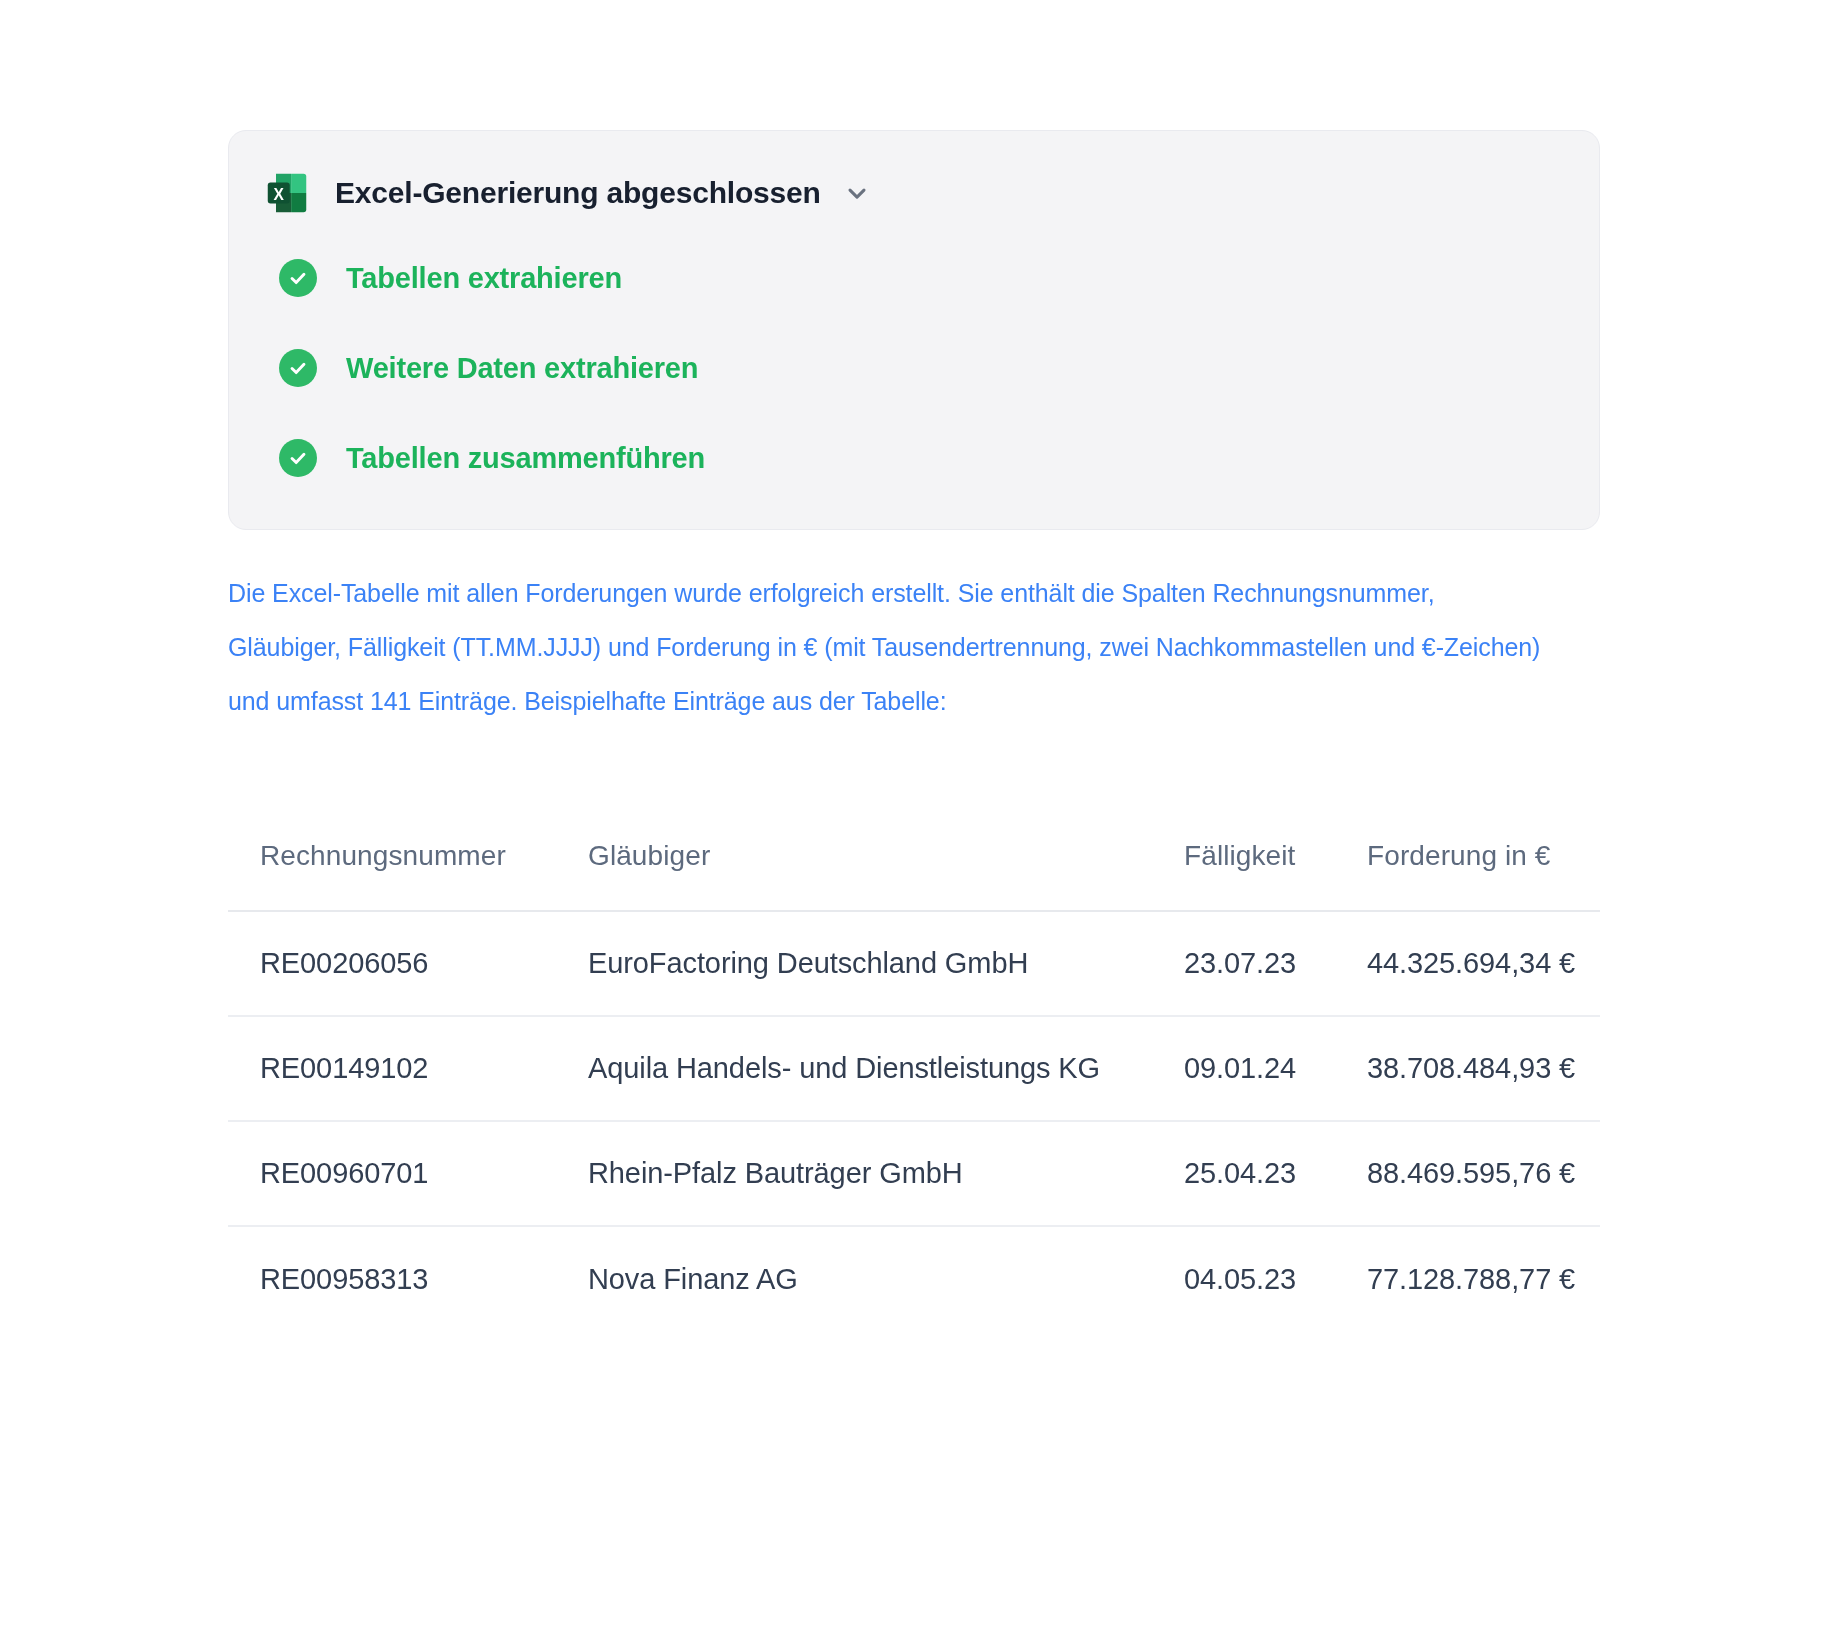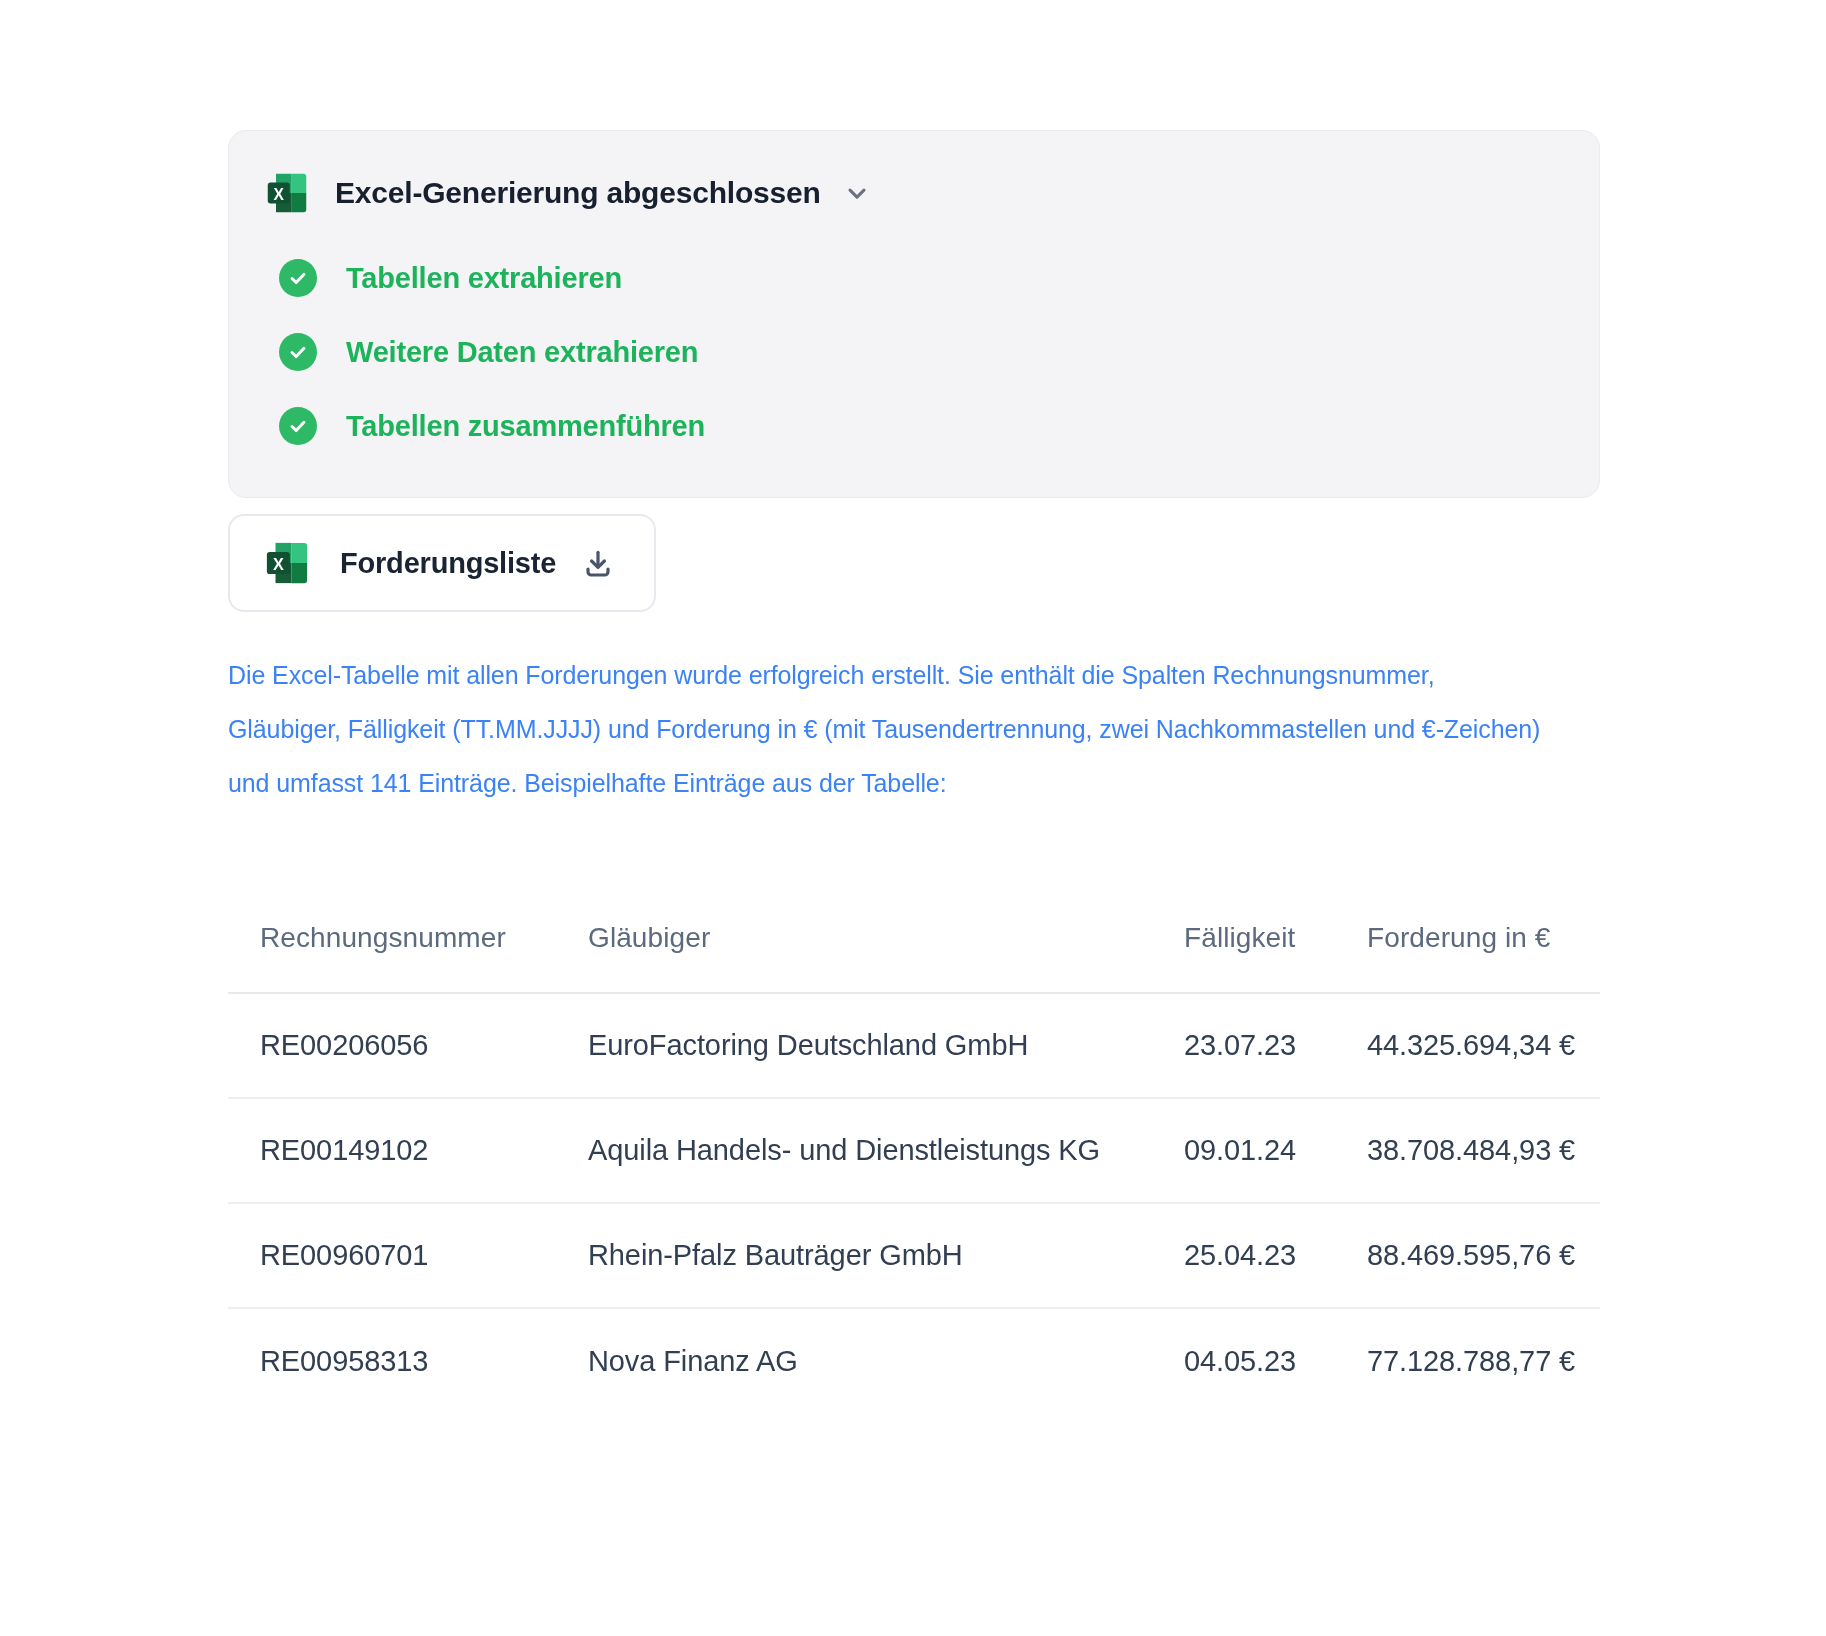--- a/index.html
+++ b/index.html
@@ -7,21 +7,21 @@
     font-family:"Liberation Sans","DejaVu Sans",sans-serif; overflow:hidden; }
   .content { position:absolute; left:228px; top:130px; width:1372px; }
 
   
   .status-card { background:#f4f4f6; border:1px solid #e9eaef; border-radius:18px;
     padding:40px 36px 52px 36px; }
   .status-head { display:flex; align-items:center; }
   .excel-icon { width:44px; height:44px; flex:0 0 auto; }
   .status-title { font-size:30px; font-weight:700; color:#18202f; margin-left:26px; letter-spacing:-0.2px; }
   .chevron { margin-left:22px; display:flex; align-items:center; }
-  .steps { margin-top:44px; margin-left:14px; display:flex; flex-direction:column; gap:36px; }
+  .steps { margin-top:44px; margin-left:14px; display:flex; flex-direction:column; gap:52px; }
   .step { display:flex; align-items:center; }
   .step-circle { width:38px; height:38px; border-radius:50%; background:#2eb967;
     display:flex; align-items:center; justify-content:center; flex:0 0 auto; }
   .step-label { margin-left:29px; font-size:29px; font-weight:700; color:#1cb35b; letter-spacing:-0.2px; }
 
   
   .file-heading { margin-top:42px; font-size:29px; font-weight:700; color:#46526a; letter-spacing:-0.2px; }
   .file-card { margin-top:16px; display:inline-flex; align-items:center; background:#ffffff;
     border:2px solid #e7e9ee; border-radius:16px; padding:24px 40px 24px 34px; }
   .file-card .excel-icon { width:46px; height:46px; }
@@ -99,33 +99,20 @@
             <path d="M5.5 12.5 L10 17 L18.5 8" stroke="#ffffff" stroke-width="3.2" stroke-linecap="round" stroke-linejoin="round"></path>
           </svg>
         </span>
         <span class="step-label">Tabellen zusammenführen</span>
       </div>
     </div>
   </div>
 
   
 
-  <div class="file-card">
-    <svg class="excel-icon">
-        <use href="#excel-logo"></use>
-      </svg>
-    <span class="file-name">Forderungsliste</span>
-    <span class="download">
-      <svg width="32" height="32" viewBox="0 0 24 24" fill="none">
-        <path d="M12 4 V14.5" stroke="#49556a" stroke-width="2.4" stroke-linecap="round"></path>
-        <path d="M7.2 10.5 L12 15.3 L16.8 10.5" stroke="#49556a" stroke-width="2.4" stroke-linecap="round" stroke-linejoin="round"></path>
-        <path d="M4.5 16.5 V18.5 A2.5 2.5 0 0 0 7 21 H17 A2.5 2.5 0 0 0 19.5 18.5 V16.5" stroke="#49556a" stroke-width="2.4" stroke-linecap="round"></path>
-      </svg>
-    </span>
-  </div>
 
   
   <p class="description">Die Excel-Tabelle mit allen Forderungen wurde erfolgreich erstellt. Sie enthält die Spalten Rechnungsnummer, Gläubiger, Fälligkeit (TT.MM.JJJJ) und Forderung in € (mit Tausendertrennung, zwei Nachkommastellen und €-Zeichen) und umfasst 141 Einträge. Beispielhafte Einträge aus der Tabelle:</p>
 
   
   <table class="sample-table">
     <colgroup>
         <col class="c1">
         <col class="c2">
         <col class="c3">

